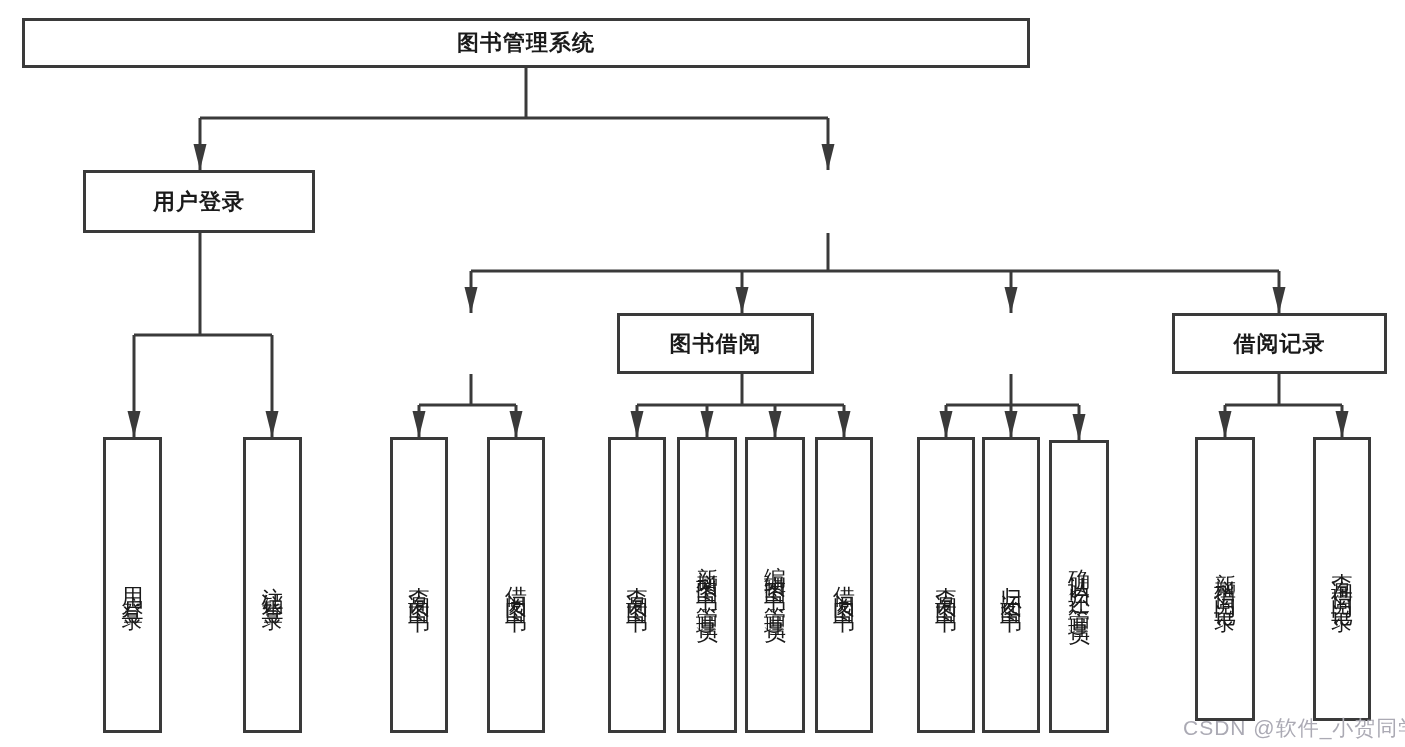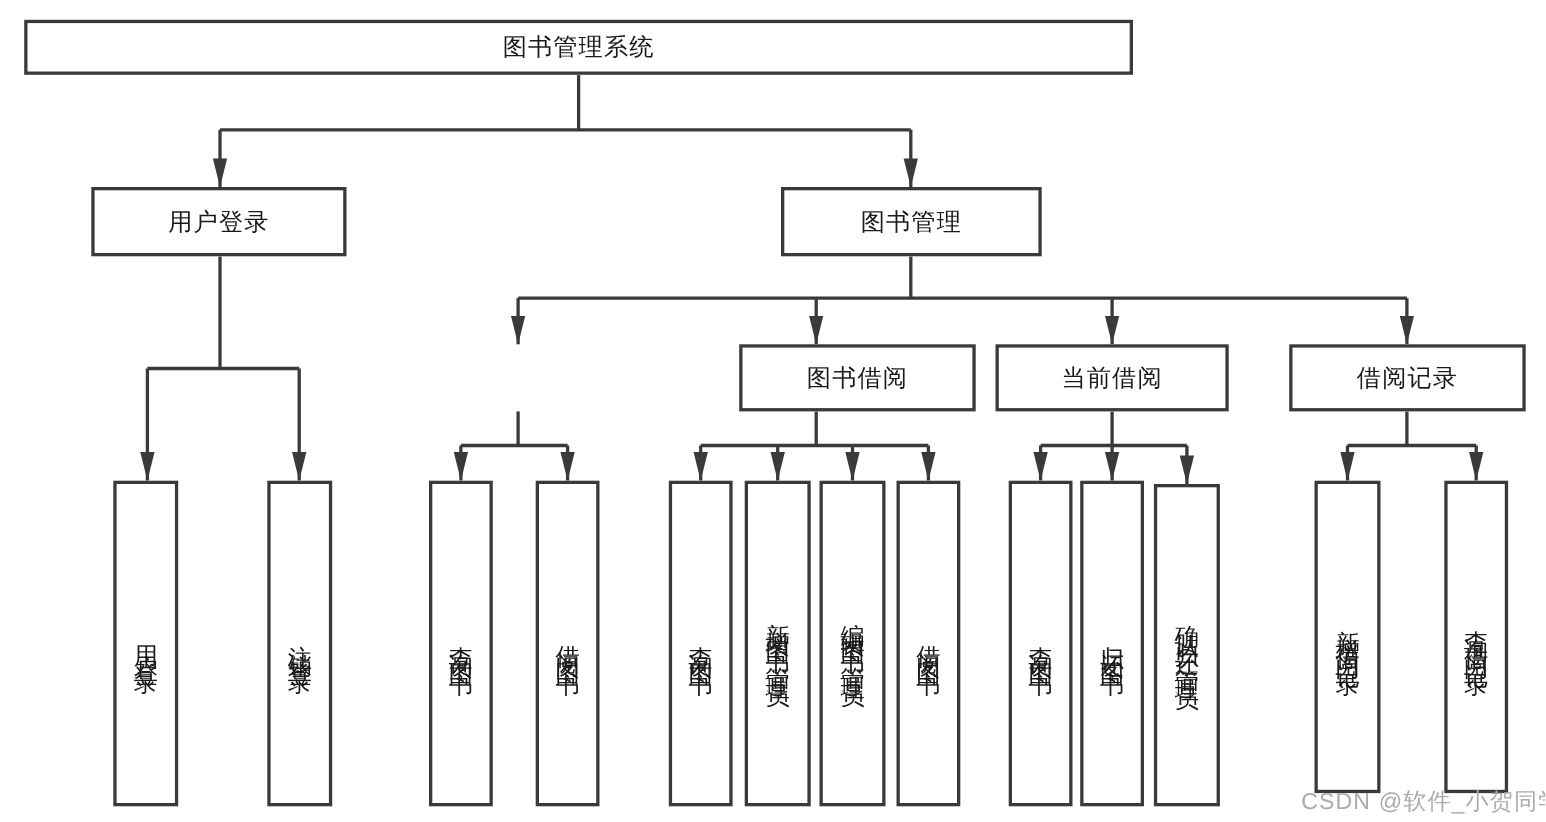--- a/index.html
+++ b/index.html
@@ -31,20 +31,21 @@
     display: flex;
     align-items: center;
     justify-content: center;
     color: #1a1a1a;
     font-size: 22px;
     line-height: 1;
     white-space: nowrap;
   }
   .node.h span {
     letter-spacing: 1px;
+    font-weight: bold;
   }
   .node.v span {
     writing-mode: vertical-rl;
     text-orientation: mixed;
     letter-spacing: 8px;
   }
   .watermark {
     position: absolute;
     left: 1183px;
     top: 714px;
@@ -121,29 +122,23 @@
     </g>
   </svg>
 
   <div class="node h" style="left:22px; top:18px; width:1008px; height:50px;">
     <span>图书管理系统</span>
   </div>
 
   <div class="node h" style="left:83px; top:170px; width:232px; height:63px;">
     <span>用户登录</span>
   </div>
-  <div class="node h" style="left:710px; top:170px; width:237px; height:63px;">
-    <span>图书管理</span>
-  </div>
 
-  <div class="node h" style="left:672px; top:313px; width:215px; height:61px;">
+  <div class="node h" style="left:617px; top:313px; width:197px; height:61px;">
     <span>图书借阅</span>
-  </div>
-  <div class="node h" style="left:905px; top:313px; width:212px; height:61px;">
-    <span>当前借阅</span>
   </div>
   <div class="node h" style="left:1172px; top:313px; width:215px; height:61px;">
     <span>借阅记录</span>
   </div>
 
   <div class="node v" style="left:103px; top:437px; width:59px; height:296px;">
     <span>用户登录</span>
   </div>
   <div class="node v" style="left:243px; top:437px; width:59px; height:296px;">
     <span>注销登录</span>

